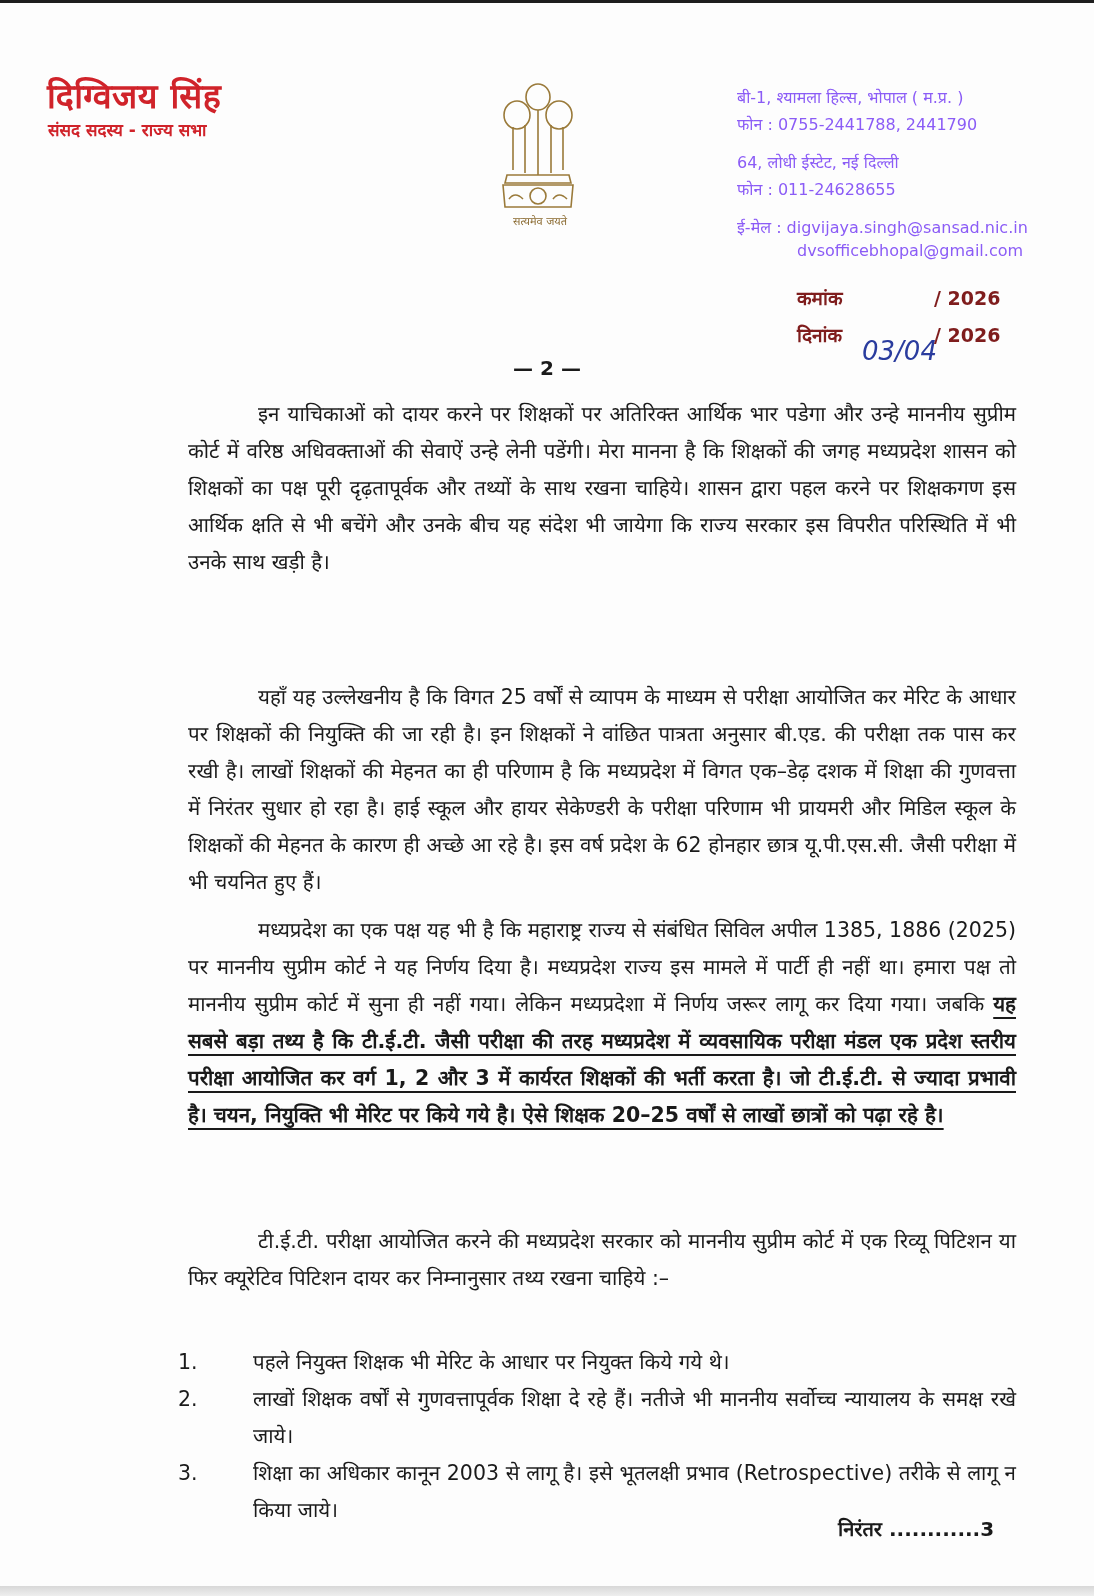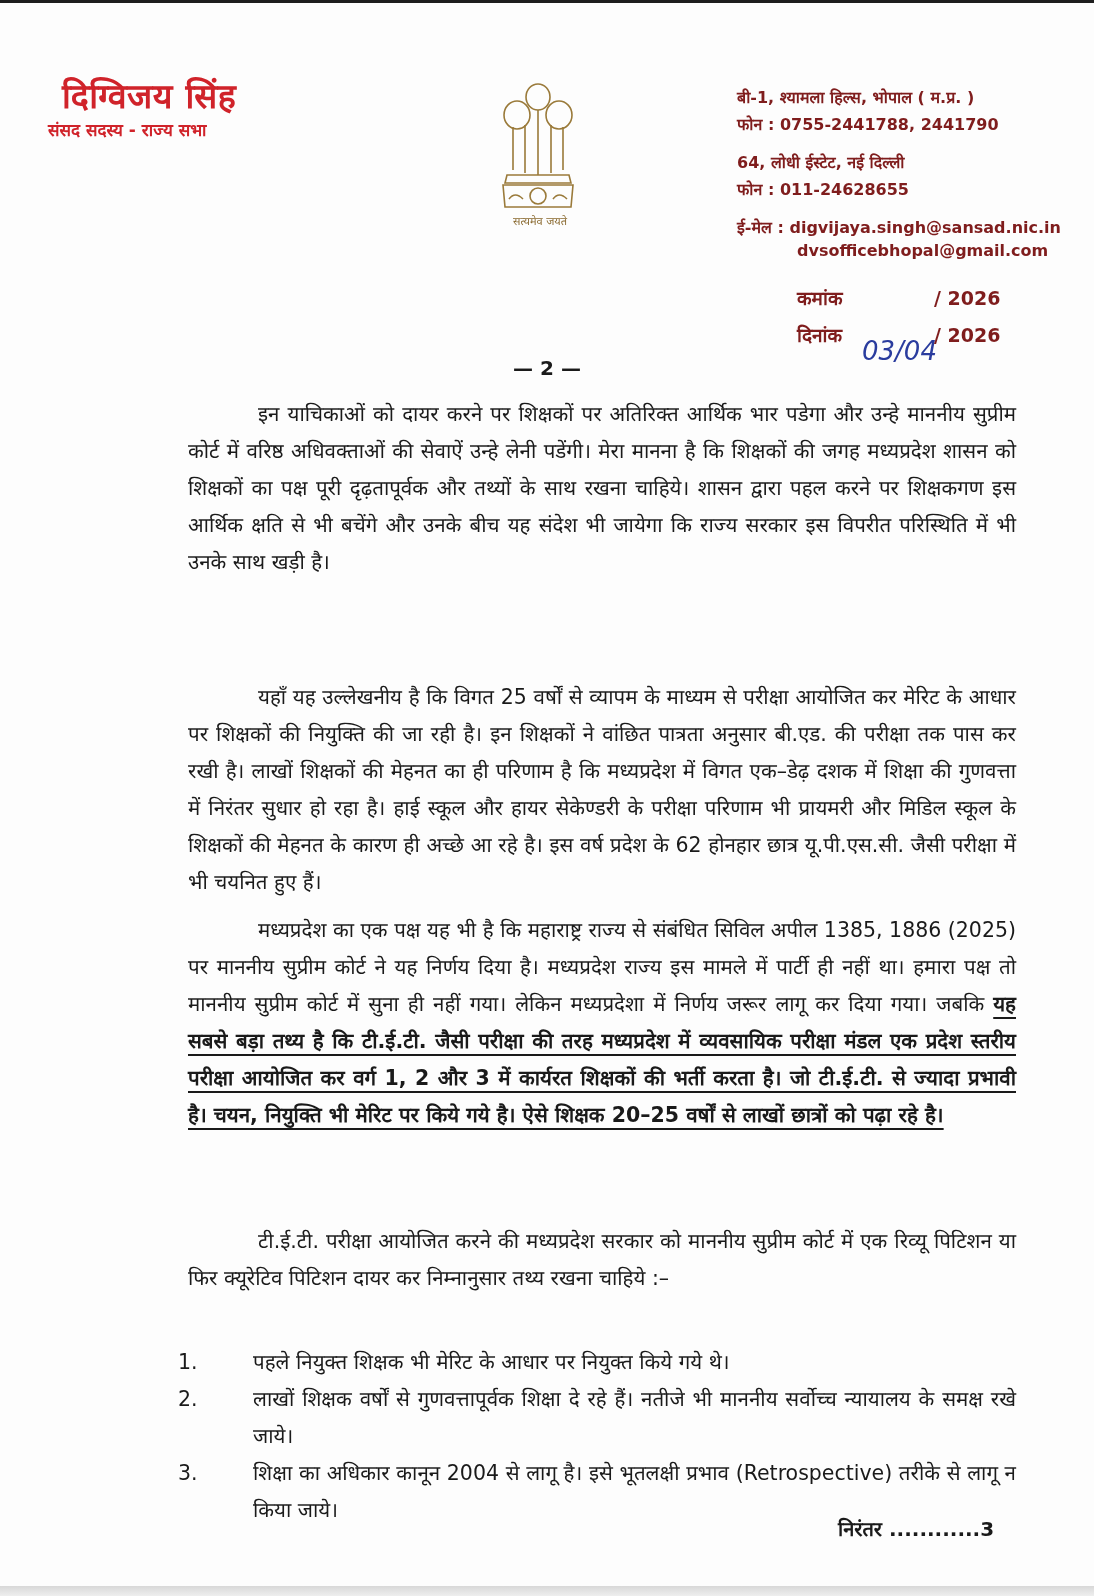--- a/index.html
+++ b/index.html
@@ -5,27 +5,27 @@
   html, body { margin: 0; padding: 0; }
   body {
     width: 1094px; height: 1596px; overflow: hidden;
     background: #fdfdfd; position: relative;
     font-family: "DejaVu Sans", sans-serif; color: #1a1a1a;
   }
   .topbar { position: absolute; left: 0; top: 0; width: 1094px; height: 3px; background: #1e1e1e; }
   .bottomfold { position: absolute; left: 0; top: 1586px; width: 1094px; height: 10px;
     background: linear-gradient(#d8d8d8, #eeeeee); }
 
-  .sender-name { position: absolute; left: 47px; top: 72px; font-size: 34px; font-weight: bold; color: #d0232a; letter-spacing: 0.5px; margin-left: 15px; }
+  .sender-name { position: absolute; left: 47px; top: 72px; font-size: 34px; font-weight: bold; color: #d0232a; letter-spacing: 0.5px; }
   .sender-title { position: absolute; left: 48px; top: 118px; font-size: 17px; color: #d0232a; font-weight: bold; }
 
   .emblem { position: absolute; left: 495px; top: 70px; width: 86px; height: 160px; }
   .emblem-motto { position: absolute; left: 480px; top: 213px; width: 120px; text-align: center; font-size: 11px; color: #8a6a30; }
 
-  .contact { position: absolute; left: 737px; color: #7f1d1d; font-size: 16px; font-weight: bold; white-space: nowrap; text-align: center; }
+  .contact { position: absolute; left: 737px; color: #8b5cf6; font-size: 16px; font-weight: normal; white-space: nowrap; text-align: center; }
   .contact.l1 { top: 86px; }
   .contact.l2 { top: 113px; }
   .contact.l3 { top: 151px; }
   .contact.l4 { top: 178px; }
   .contact.l5 { top: 216px; }
   .contact.l6 { top: 241px; left: 797px; }
 
   .ref { position: absolute; font-size: 19px; font-weight: bold; color: #7f1d1d; }
   .ref-label1 { left: 797px; top: 285px; }
   .ref-slash1 { left: 934px; top: 287px; }
@@ -108,19 +108,19 @@
   <div class="list-item">
     <span class="list-num">1.</span>
     <span class="list-text">पहले नियुक्त शिक्षक भी मेरिट के आधार पर नियुक्त किये गये थे।</span>
   </div>
   <div class="list-item">
     <span class="list-num">2.</span>
     <span class="list-text">लाखों शिक्षक वर्षों से गुणवत्तापूर्वक शिक्षा दे रहे हैं। नतीजे भी माननीय सर्वोच्च न्यायालय के समक्ष रखे जाये।</span>
   </div>
   <div class="list-item">
     <span class="list-num">3.</span>
-    <span class="list-text">शिक्षा का अधिकार कानून 2004 से लागू है। इसे भूतलक्षी प्रभाव (Retrospective) तरीके से लागू न किया जाये।</span>
+    <span class="list-text">शिक्षा का अधिकार कानून 2003 से लागू है। इसे भूतलक्षी प्रभाव (Retrospective) तरीके से लागू न किया जाये।</span>
   </div>
 </div>
 
 <div class="continued">निरंतर ............3</div>
 
 <div class="bottomfold"></div>
 
 </body></html>

